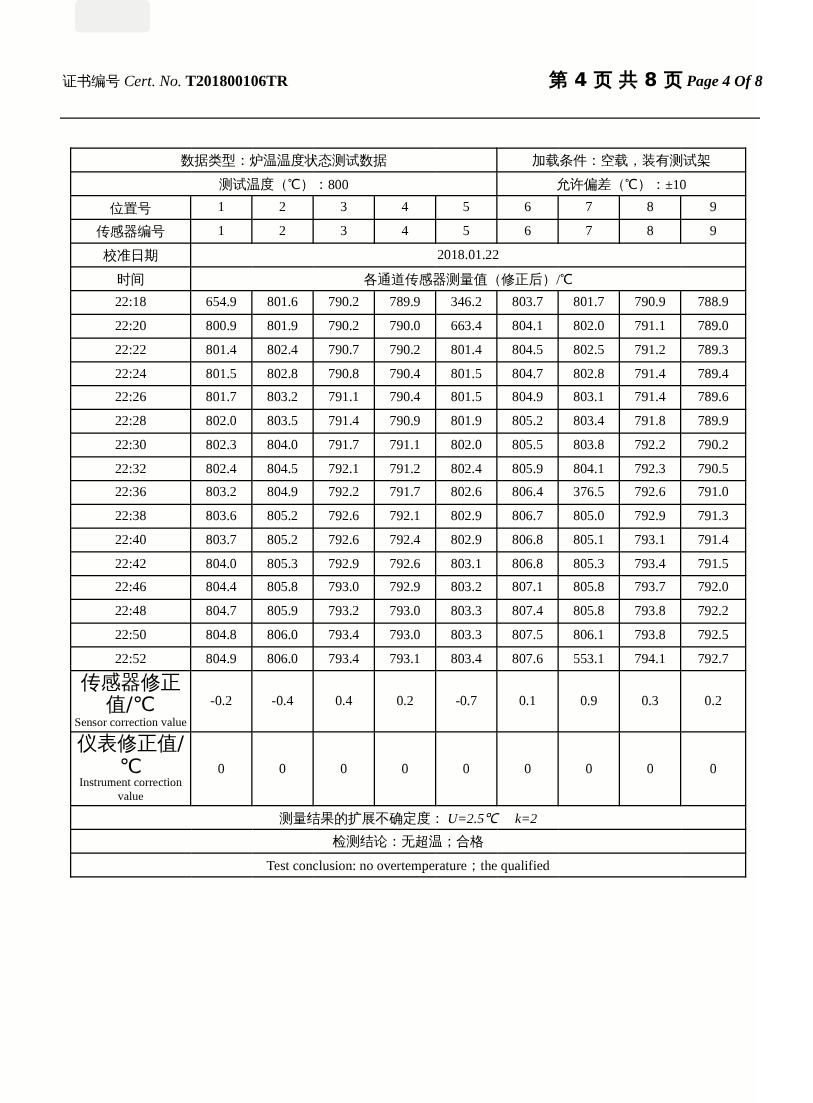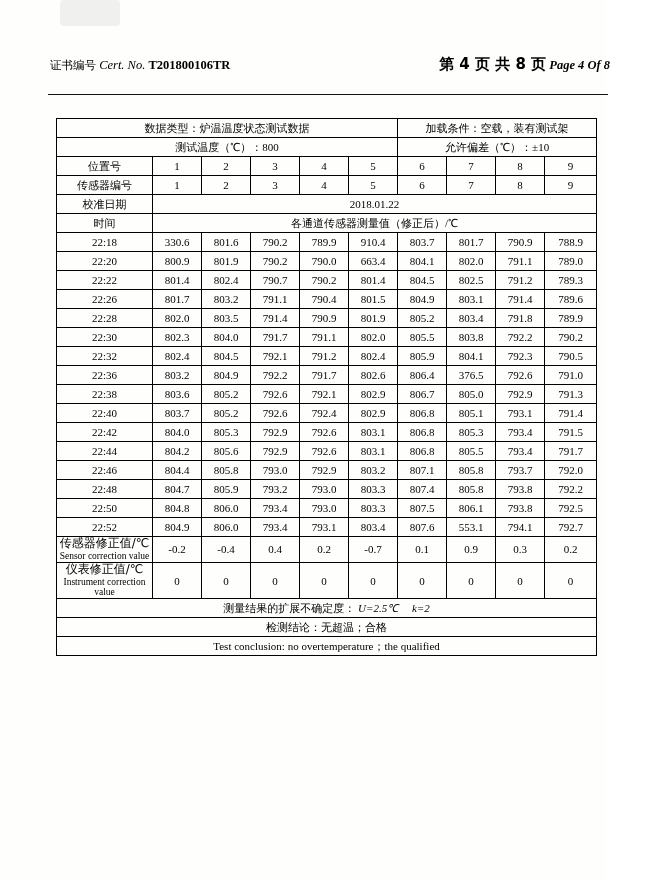--- a/index.html
+++ b/index.html
@@ -82,21 +82,21 @@
   td.num {
     font-size: 10.5px;
     font-family: "Liberation Serif", serif;
   }
   td.time {
     font-size: 10.5px;
   }
   .two-line {
     line-height: 1.15;
   }
-  .two-line .l1 { font-family: "DejaVu Sans", sans-serif; font-size: 12px; display:block; }
+  .two-line .l1 { font-family: "DejaVu Sans", sans-serif; font-size: 16px; display:block; }
   .two-line .l2 { font-family: "Liberation Serif", serif; font-size: 9.5px; display:block; }
   .tall { height: 30px; }
   .concl-cn { font-family: "DejaVu Sans", sans-serif; font-size: 10.5px; }
   .concl-en { font-family: "Liberation Serif", serif; font-size: 10.5px; }
   .uncert { font-size: 10.5px; font-family: "DejaVu Sans", sans-serif; margin-top: 24px; }
   .uncert .it { font-style: italic; font-family: "Liberation Serif", serif; }
   .cal-date { font-size: 11px; }
   .channel-title { font-family: "DejaVu Sans", sans-serif; font-size: 10.5px; }
 </style>
 </head>
@@ -169,25 +169,25 @@
         <td class="cn">校准日期</td>
         <td class="cal-date" colspan="9">2018.01.22</td>
       </tr>
       <tr>
         <td class="cn">时间</td>
         <td class="channel-title" colspan="9">各通道传感器测量值（修正后）/℃</td>
       </tr>
 
       <tr>
         <td class="time">22:18</td>
-        <td class="num">330.6</td>
+        <td class="num">654.9</td>
         <td class="num">801.6</td>
         <td class="num">790.2</td>
         <td class="num">789.9</td>
-        <td class="num">910.4</td>
+        <td class="num">346.2</td>
         <td class="num">803.7</td>
         <td class="num">801.7</td>
         <td class="num">790.9</td>
         <td class="num">788.9</td>
       </tr>
       <tr>
         <td class="time">22:20</td>
         <td class="num">800.9</td>
         <td class="num">801.9</td>
         <td class="num">790.2</td>
@@ -204,20 +204,32 @@
         <td class="num">802.4</td>
         <td class="num">790.7</td>
         <td class="num">790.2</td>
         <td class="num">801.4</td>
         <td class="num">804.5</td>
         <td class="num">802.5</td>
         <td class="num">791.2</td>
         <td class="num">789.3</td>
       </tr>
       <tr>
+        <td class="time">22:24</td>
+        <td class="num">801.5</td>
+        <td class="num">802.8</td>
+        <td class="num">790.8</td>
+        <td class="num">790.4</td>
+        <td class="num">801.5</td>
+        <td class="num">804.7</td>
+        <td class="num">802.8</td>
+        <td class="num">791.4</td>
+        <td class="num">789.4</td>
+      </tr>
+      <tr>
         <td class="time">22:26</td>
         <td class="num">801.7</td>
         <td class="num">803.2</td>
         <td class="num">791.1</td>
         <td class="num">790.4</td>
         <td class="num">801.5</td>
         <td class="num">804.9</td>
         <td class="num">803.1</td>
         <td class="num">791.4</td>
         <td class="num">789.6</td>
@@ -298,32 +310,20 @@
         <td class="time">22:42</td>
         <td class="num">804.0</td>
         <td class="num">805.3</td>
         <td class="num">792.9</td>
         <td class="num">792.6</td>
         <td class="num">803.1</td>
         <td class="num">806.8</td>
         <td class="num">805.3</td>
         <td class="num">793.4</td>
         <td class="num">791.5</td>
-      </tr>
-      <tr>
-        <td class="time">22:44</td>
-        <td class="num">804.2</td>
-        <td class="num">805.6</td>
-        <td class="num">792.9</td>
-        <td class="num">792.6</td>
-        <td class="num">803.1</td>
-        <td class="num">806.8</td>
-        <td class="num">805.5</td>
-        <td class="num">793.4</td>
-        <td class="num">791.7</td>
       </tr>
       <tr>
         <td class="time">22:46</td>
         <td class="num">804.4</td>
         <td class="num">805.8</td>
         <td class="num">793.0</td>
         <td class="num">792.9</td>
         <td class="num">803.2</td>
         <td class="num">807.1</td>
         <td class="num">805.8</td>

